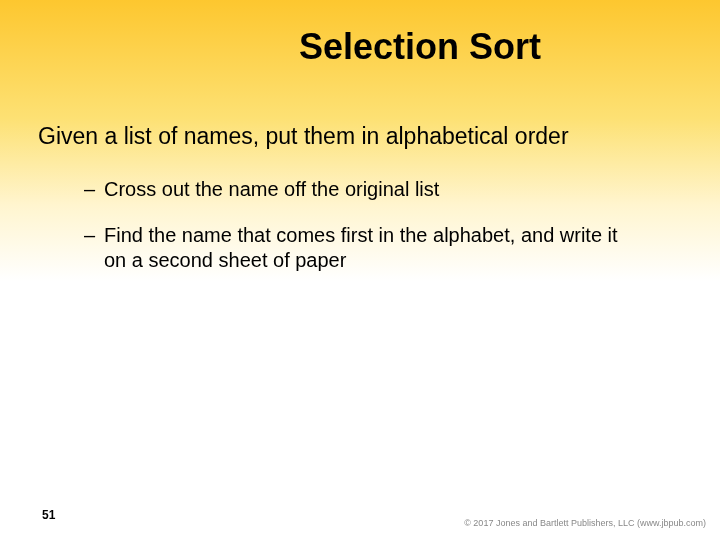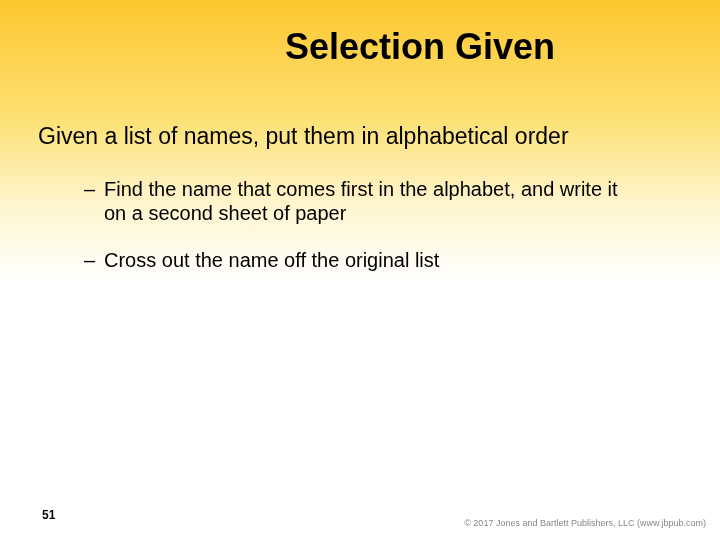--- a/index.html
+++ b/index.html
@@ -62,24 +62,24 @@
       position: absolute;
       bottom: 12px;
       right: 14px;
       font-size: 9px;
       color: #888;
     }
   </style>
 </head>
 <body>
 
-<div class="title">Selection Given</div>
+<div class="title">Selection Sort</div>
 
 <div class="content">
   <div class="intro">Given a list of names, put them in alphabetical order</div>
   <div class="bullets">
+    <div class="bullet">Cross out the name off the original list</div>
     <div class="bullet">Find the name that comes first in the alphabet, and write it on a second sheet of paper</div>
-    <div class="bullet">Cross out the name off the original list</div>
   </div>
 </div>
 
 <div class="page-number">51</div>
 <div class="copyright">© 2017 Jones and Bartlett Publishers, LLC (www.jbpub.com)</div>
 
 </body></html>

